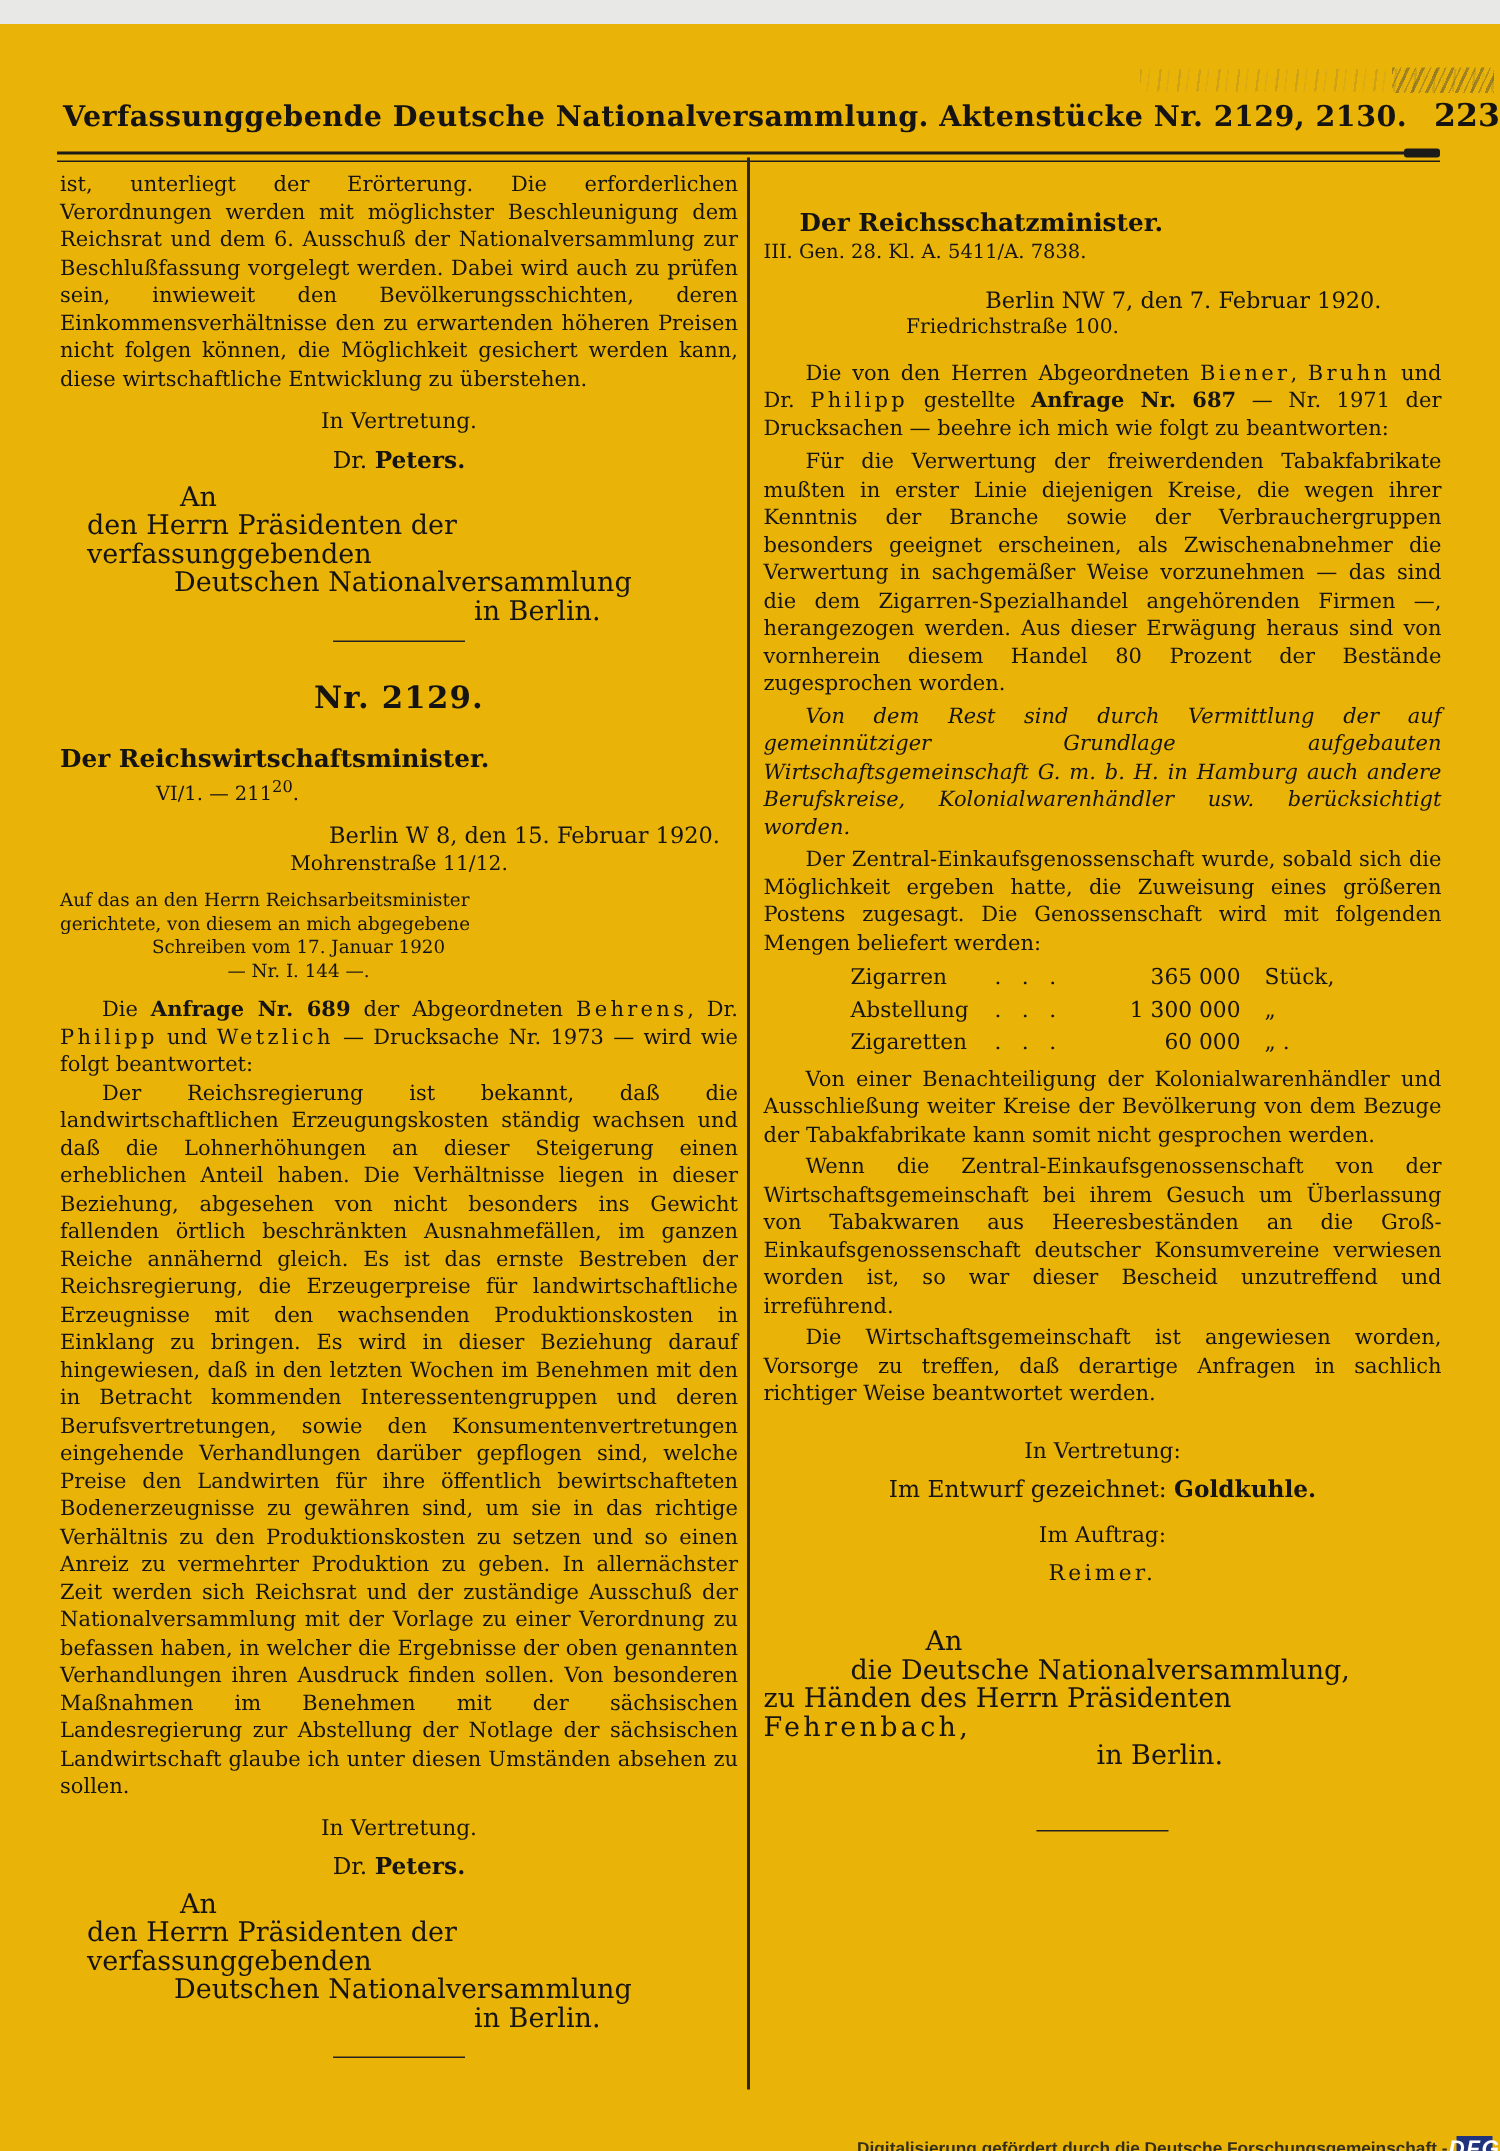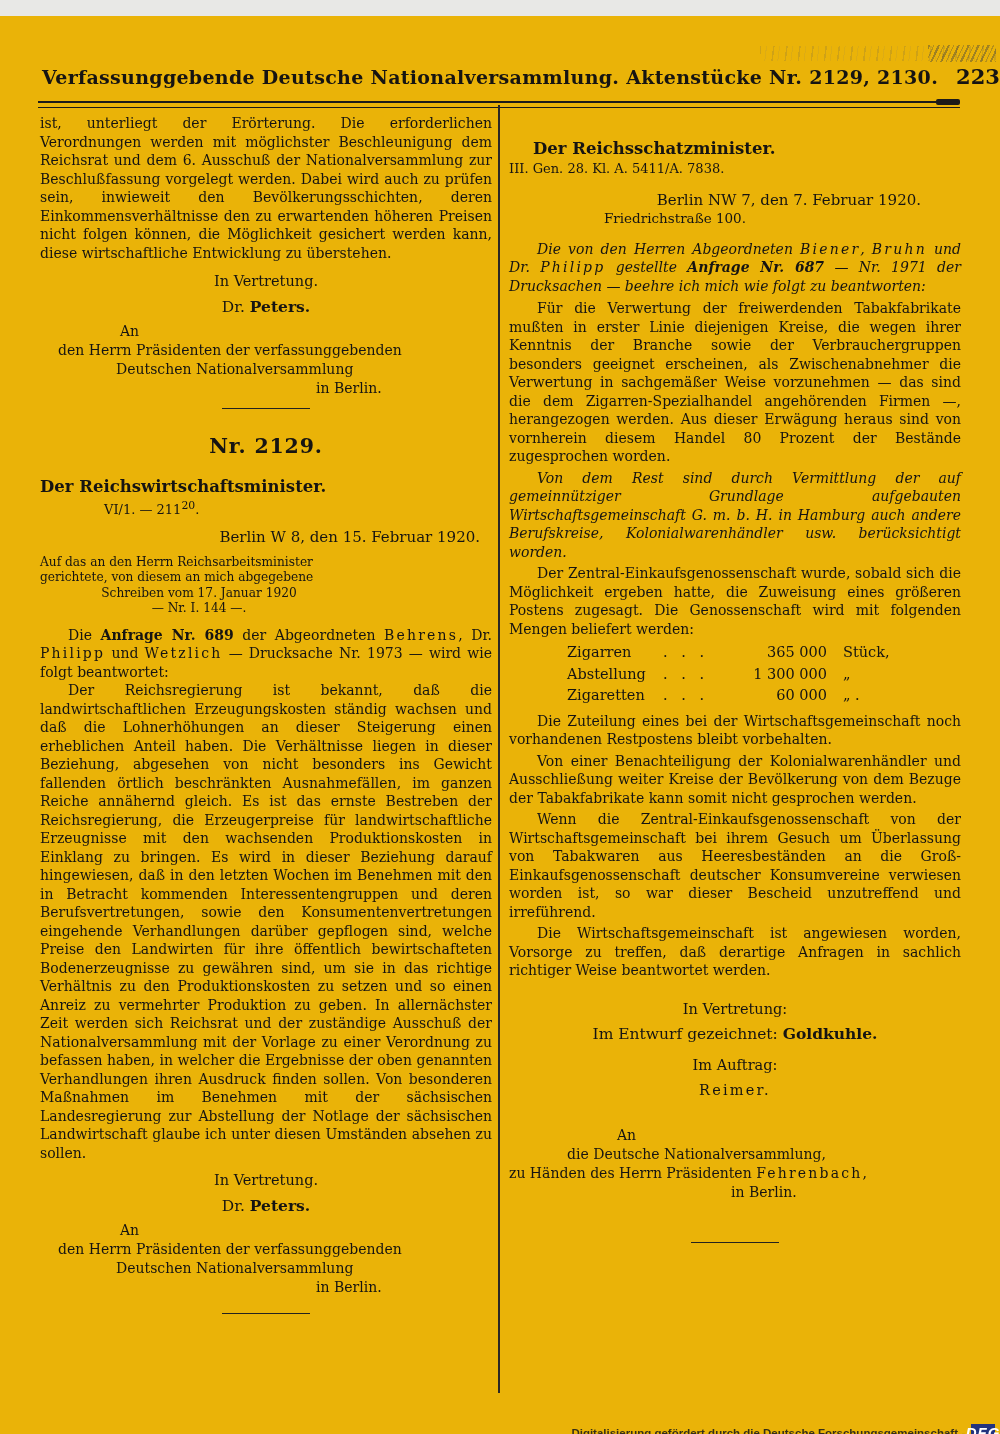--- a/index.html
+++ b/index.html
@@ -26,21 +26,21 @@
   .col-left{left:40px;}
   .col-right{left:509px;}
   p.body{margin:0;text-align:justify;}
   p.indent{text-indent:28px;}
   .center{text-align:center;}
   .b{font-weight:bold;}
   .sperr{letter-spacing:2.2px;}
   
   .sig-line{margin-top:7px;font-size:14.5px;}
   .sig-name{font-size:15.5px;}
-  .addr{margin-top:6px;font-size:14px;line-height:19px;}
+  .addr{margin-top:6px;font-size:18px;line-height:19px;}
   .addr-an-l{margin-left:80px;}
   .addr-an-r{margin-left:108px;}
   
   .rule-short{width:88px;border:0;border-top:1.5px solid #24221f;margin:10px auto 0;}
   .doc-num{font-size:20.5px;font-weight:bold;text-align:center;letter-spacing:.8px;margin:0;}
   .minister{font-size:16.5px;font-weight:bold;margin:0;}
   .fileref{font-size:13px;line-height:16px;}
   .dateline{text-align:right;padding-right:12px;font-size:15px;}
   .street{text-align:center;font-size:13.5px;}
   .smallnote{width:318px;font-size:12.2px;line-height:15.5px;margin-top:8px;}
@@ -93,20 +93,21 @@
     <hr class="rule-short">
 
     <p class="doc-num" style="margin-top:28px;">Nr. 2129.</p>
 
     <p class="minister" style="margin-top:22px;">Der Reichswirtschaftsminister.</p>
     <div class="fileref" style="margin-left:64px;margin-top:2px;">
       <span>VI/1.  —  211</span><sup>20</sup><span>.</span>
     </div>
 
     <div class="dateline" style="margin-top:10px;">Berlin W 8, den 15. Februar 1920.</div>
+    <div class="street">Mohrenstraße 11/12.</div>
 
     <div class="smallnote">
       <div>Auf das an den Herrn Reichsarbeitsminister</div>
       <div>gerichtete, von diesem an mich abgegebene</div>
       <div class="center">Schreiben vom 17. Januar 1920</div>
       <div class="center">— Nr. I. 144 —.</div>
     </div>
 
     <p class="body indent" style="margin-top:9px;">
       <span>Die </span><span class="b">Anfrage Nr. 689</span><span> der Abgeordneten </span><span class="sperr">Behrens</span><span>, Dr. </span><span class="sperr">Philipp</span><span> und </span><span class="sperr">Wetzlich</span><span> — Drucksache Nr. 1973 — wird wie folgt beantwortet:</span>
@@ -131,21 +132,21 @@
 
   <div class="col col-right">
 
 
     <p class="minister" style="margin-top:26px;margin-left:24px;">Der Reichsschatzminister.</p>
     <div class="fileref" style="margin-top:2px;">III. Gen. 28. Kl. A. 5411/A. 7838.</div>
 
     <div class="dateline" style="margin-top:14px;padding-right:40px;">Berlin NW 7, den 7. Februar 1920.</div>
     <div class="street" style="margin-right:120px;">Friedrichstraße 100.</div>
 
-    <p class="body indent" style="margin-top:12px;font-style:italic;">
+    <p class="body indent" style="margin-top:12px;">
       <span>Die von den Herren Abgeordneten </span><span class="sperr">Biener</span><span>, </span><span class="sperr">Bruhn</span><span> und Dr. </span><span class="sperr">Philipp</span><span> gestellte </span><span class="b">Anfrage Nr. 687</span><span> — Nr. 1971 der Drucksachen — beehre ich mich wie folgt zu beantworten:</span>
     </p>
 
     <p class="body indent" style="margin-top:4px;">Für die Verwertung der freiwerdenden Tabakfabrikate mußten in erster Linie diejenigen Kreise, die wegen ihrer Kenntnis der Branche sowie der Verbrauchergruppen besonders geeignet erscheinen, als Zwischenabnehmer die Verwertung in sachgemäßer Weise vorzunehmen — das sind die dem Zigarren-Spezialhandel angehörenden Firmen —, herangezogen werden.  Aus dieser Erwägung heraus sind von vornherein diesem Handel 80 Prozent der Bestände zugesprochen worden.</p>
     <p class="body indent" style="margin-top:3px;font-style:italic;">Von dem Rest sind durch Vermittlung der auf gemeinnütziger Grundlage aufgebauten Wirtschaftsgemeinschaft G. m. b. H. in Hamburg auch andere Berufskreise, Kolonialwarenhändler usw. berücksichtigt worden.</p>
     <p class="body indent" style="margin-top:3px;">Der Zentral-Einkaufsgenossenschaft wurde, sobald sich die Möglichkeit ergeben hatte, die Zuweisung eines größeren Postens zugesagt.  Die Genossenschaft wird mit folgenden Mengen beliefert werden:</p>
 
     <div class="qty">
       <div class="qty-row">
         <span class="qty-item">Zigarren</span>
@@ -160,21 +161,20 @@
         <span class="qty-unit">„</span>
       </div>
       <div class="qty-row">
         <span class="qty-item">Zigaretten</span>
         <span class="qty-dots">. . .</span>
         <span class="qty-amount">60 000</span>
         <span class="qty-unit">„  .</span>
       </div>
     </div>
 
-    <p class="body indent" style="margin-top:5px;">Die Zuteilung eines bei der Wirtschaftsgemeinschaft noch vorhandenen Restpostens bleibt vorbehalten.</p>
     <p class="body indent" style="margin-top:3px;">Von einer Benachteiligung der Kolonialwarenhändler und Ausschließung weiter Kreise der Bevölkerung von dem Bezuge der Tabakfabrikate kann somit nicht gesprochen werden.</p>
     <p class="body indent" style="margin-top:3px;">Wenn die Zentral-Einkaufsgenossenschaft von der Wirtschaftsgemeinschaft bei ihrem Gesuch um Überlassung von Tabakwaren aus Heeresbeständen an die Groß-Einkaufsgenossenschaft deutscher Konsumvereine verwiesen worden ist, so war dieser Bescheid unzutreffend und irreführend.</p>
     <p class="body indent" style="margin-top:3px;">Die Wirtschaftsgemeinschaft ist angewiesen worden, Vorsorge zu treffen, daß derartige Anfragen in sachlich richtiger Weise beantwortet werden.</p>
 
     <div class="center sig-line" style="margin-top:20px;">In Vertretung:</div>
     <div class="center sig-line sig-name">
       <span>Im Entwurf gezeichnet: </span><span class="b">Goldkuhle.</span>
     </div>
     <div class="center sig-line" style="margin-top:12px;">Im Auftrag:</div>
     <div class="center sig-line sperr">Reimer.</div>

